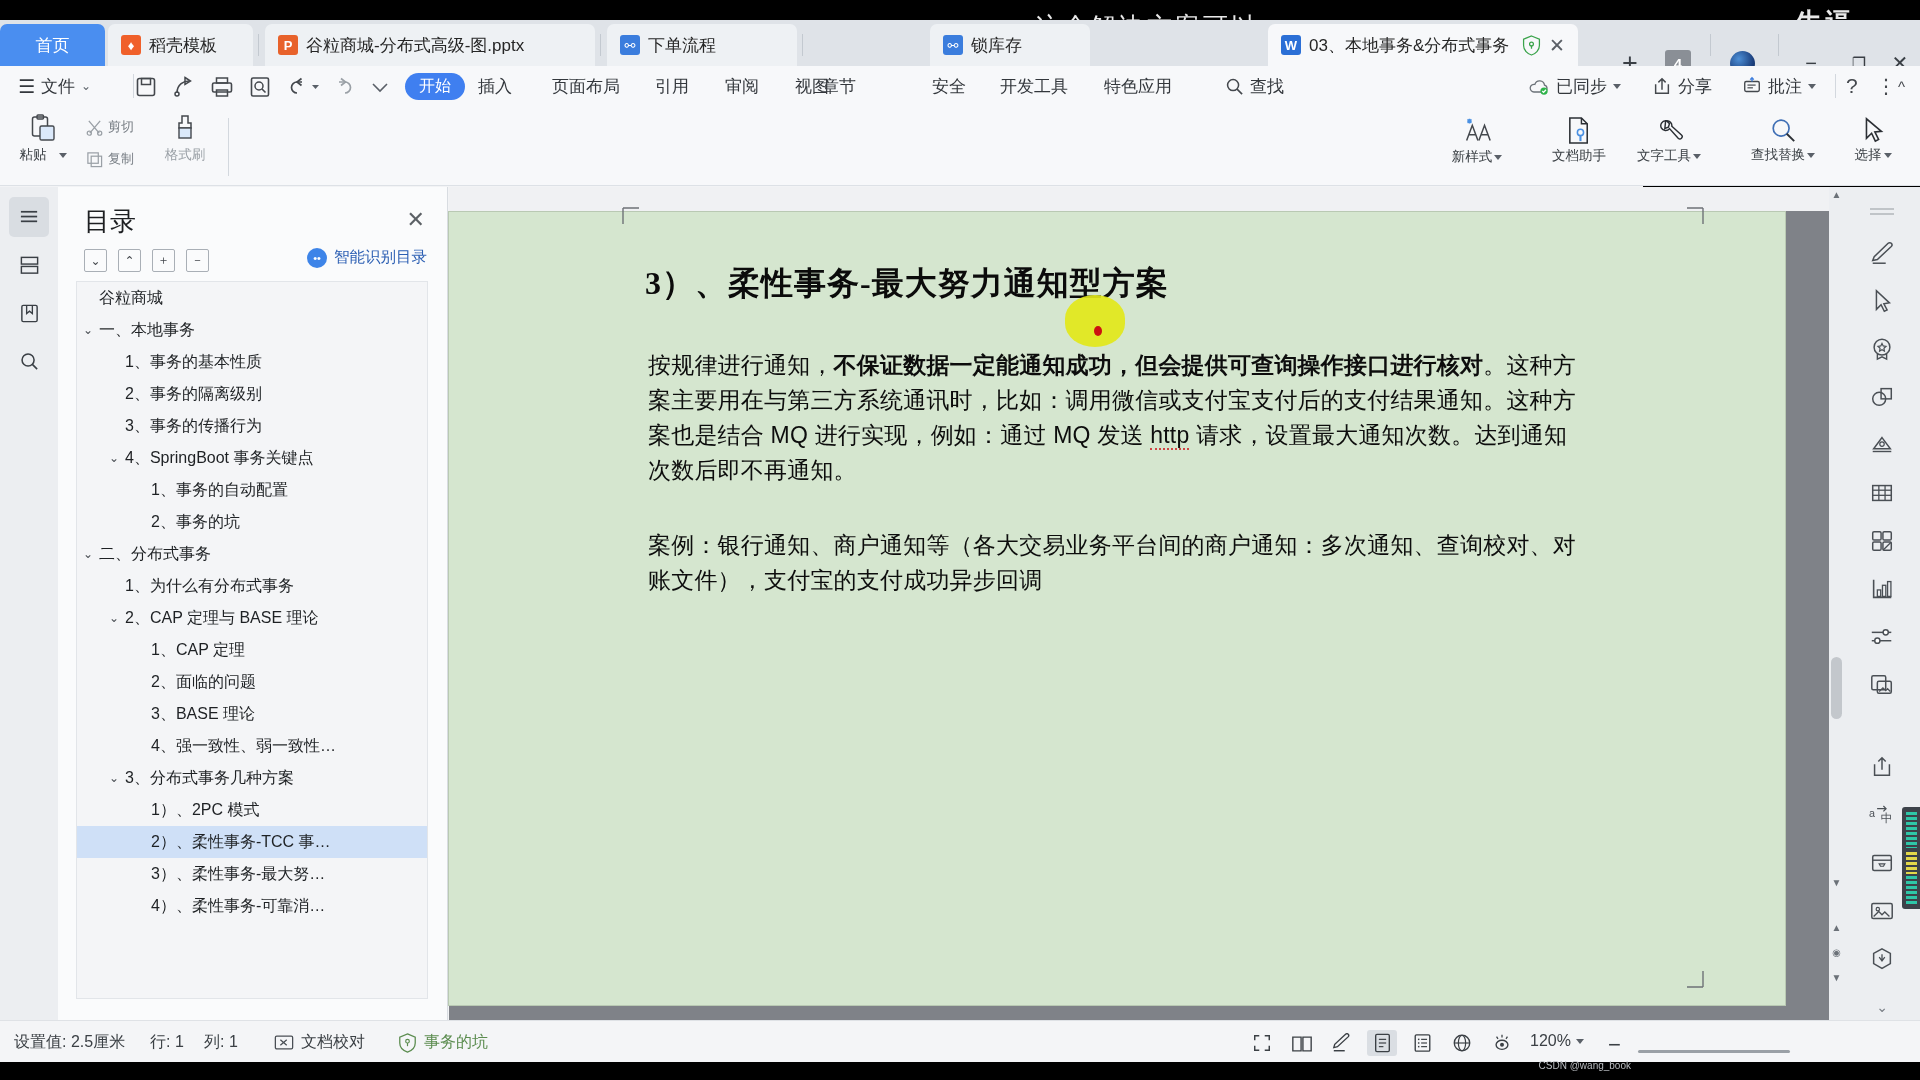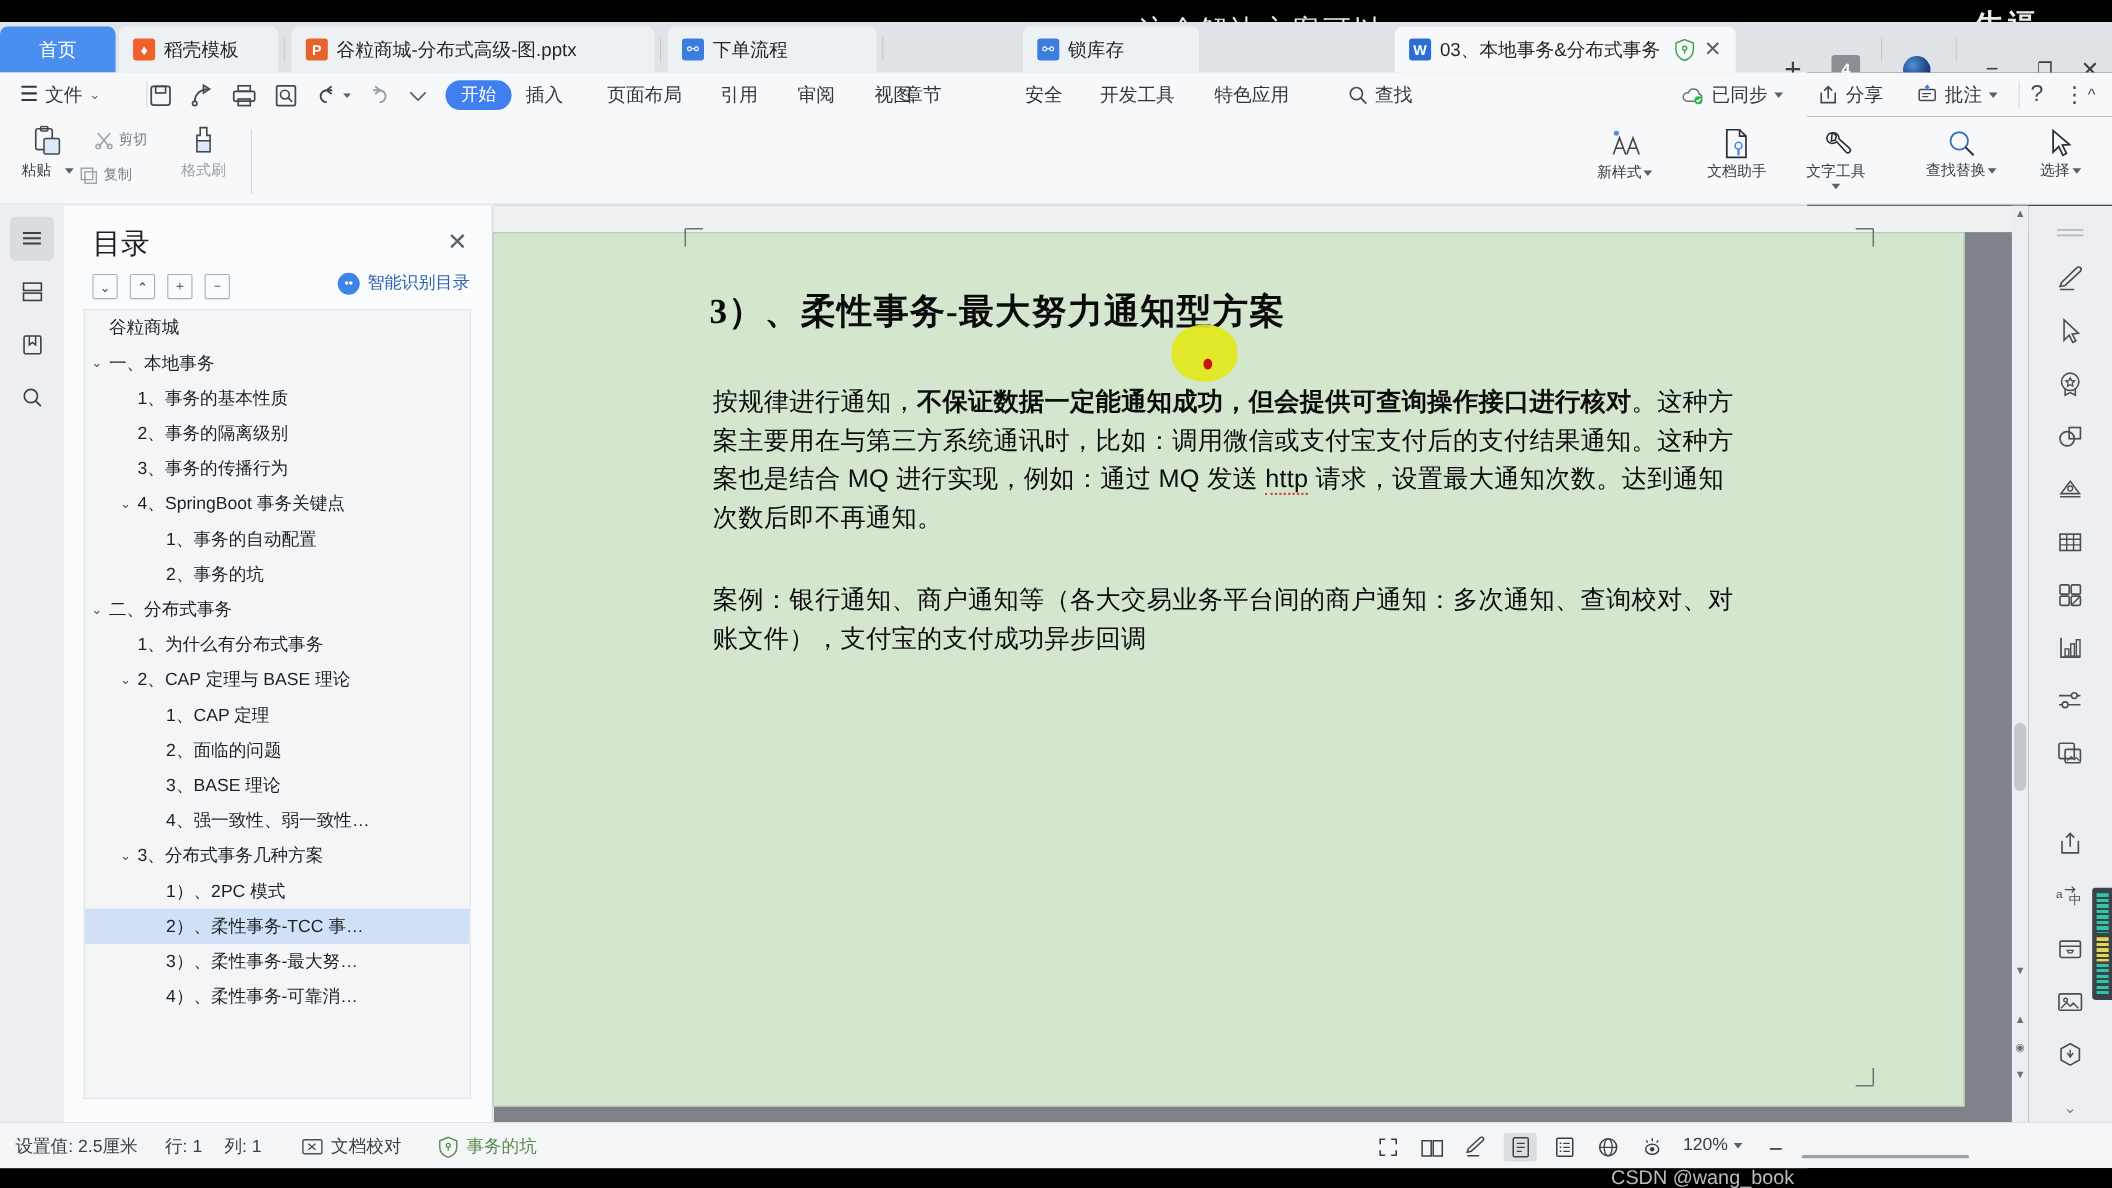--- a/index.html
+++ b/index.html
@@ -138,21 +138,21 @@
   
   .status { position:absolute; left:0; top:1020px; width:1920px; height:42px; background:#f4f5f7;
             border-top:1px solid #dfe2e6; }
   .st-item { position:absolute; top:11px; font-size:16px; color:#3b4045; display:flex;
              align-items:center; gap:7px; white-space:nowrap; }
   .st-ico { position:absolute; top:9px; width:30px; height:26px; display:flex; align-items:center;
             justify-content:center; color:#3b4045; border-radius:3px; }
   .st-ico.on { background:#dadee3; }
   .zoomtrack { position:absolute; top:29px; height:3px; background:#9aa0a6; border-radius:2px; }
   .bottom-black { position:absolute; left:0; top:1062px; width:1920px; height:18px; background:#000; }
-  .csdn { position:absolute; right:12px; top:1060px; font-size:18px; color:#b9bcc0; }
+  .csdn { position:absolute; right:12px; top:1060px; font-size:10px; color:#b9bcc0; }
 </style>
 </head>
 <body>
 
 <div id="app">
 
   <div class="top-black"></div>
   <div class="overlay-text" id="ov1">这个解决方案可以</div>
   <div class="overlay-text" id="ov2">牛逼</div>
 
@@ -354,21 +354,21 @@
         </span>
     </div>
     <div class="sm-btn" style="left:86px;top:12px;">
       <svg viewBox="0 0 18 18" width="17" height="17">
           <path d="M3 2 L14 15 M15 2 L4 15" stroke="#9aa0a6" stroke-width="1.4" fill="none"></path>
           <circle cx="3.5" cy="15" r="2.2" fill="none" stroke="#9aa0a6" stroke-width="1.3"></circle>
           <circle cx="14.5" cy="15" r="2.2" fill="none" stroke="#9aa0a6" stroke-width="1.3"></circle>
         </svg>
       <span>剪切</span>
     </div>
-    <div class="sm-btn" style="left:72px;top:44px;font-family:Liberation Mono, monospace;">
+    <div class="sm-btn" style="left:86px;top:44px;font-family:Liberation Mono, monospace;">
       <svg viewBox="0 0 18 18" width="17" height="17">
           <rect x="2" y="2" width="11" height="11" fill="none" stroke="#9aa0a6" stroke-width="1.3"></rect>
           <rect x="5.5" y="5.5" width="11" height="11" fill="none" stroke="#9aa0a6" stroke-width="1.3"></rect>
         </svg>
       <span>复制</span>
     </div>
     <div class="big-btn" style="left:152px;top:8px;width:66px;color:#9aa0a6;">
       <svg viewBox="0 0 28 30" width="28" height="30">
         <path d="M11 2 h6 v7 h3 v5 H8 V9 h3 z" fill="none" stroke="#44484d" stroke-width="1.5"></path>
         <rect x="8" y="14" width="12" height="10" fill="#dbe9fa" stroke="#44484d" stroke-width="1.4"></rect>
@@ -475,21 +475,21 @@
         <path d="M17 2 v6 h6" fill="none" stroke="#2b2f34" stroke-width="1.5"></path>
         <circle cx="16" cy="17" r="3.2" fill="none" stroke="#4a90e2" stroke-width="1.6"></circle>
         <path d="M16 20 v6" stroke="#4a90e2" stroke-width="2.2"></path>
       </svg>
       <span class="lbl">文档助手</span>
     </div>
     <div class="big-btn" style="left:1626px;top:10px;width:86px;">
       <svg viewBox="0 0 30 30" width="29" height="29">
         <path d="M11 5 a5 5 0 1 0 4 8 l9 10 a2.4 2.4 0 0 0 3.4 -3.4 l-10 -9 a5 5 0 0 0 -5.4 -5.6 l3 3 l-1.2 3.6 l-3.6 1.2 z" fill="none" stroke="#2b2f34" stroke-width="1.5"></path>
       </svg>
-      <span class="lbl" style="display:flex;align-items:center;gap:2px;flex-direction:column;">
+      <span class="lbl" style="display:flex;align-items:center;gap:2px;">
           <span>文字工具</span>
           <span class="caret"></span>
         </span>
     </div>
     <div class="vsep" style="left:1724px;top:112px;height:62px;"></div>
     <div class="big-btn" style="left:1738px;top:10px;width:90px;">
       <svg viewBox="0 0 30 30" width="28" height="28">
         <circle cx="13" cy="13" r="8.5" fill="none" stroke="#3f6fb5" stroke-width="1.8"></circle>
         <line x1="19" y1="19" x2="27" y2="27" stroke="#2b2f34" stroke-width="2"></line>
       </svg>

